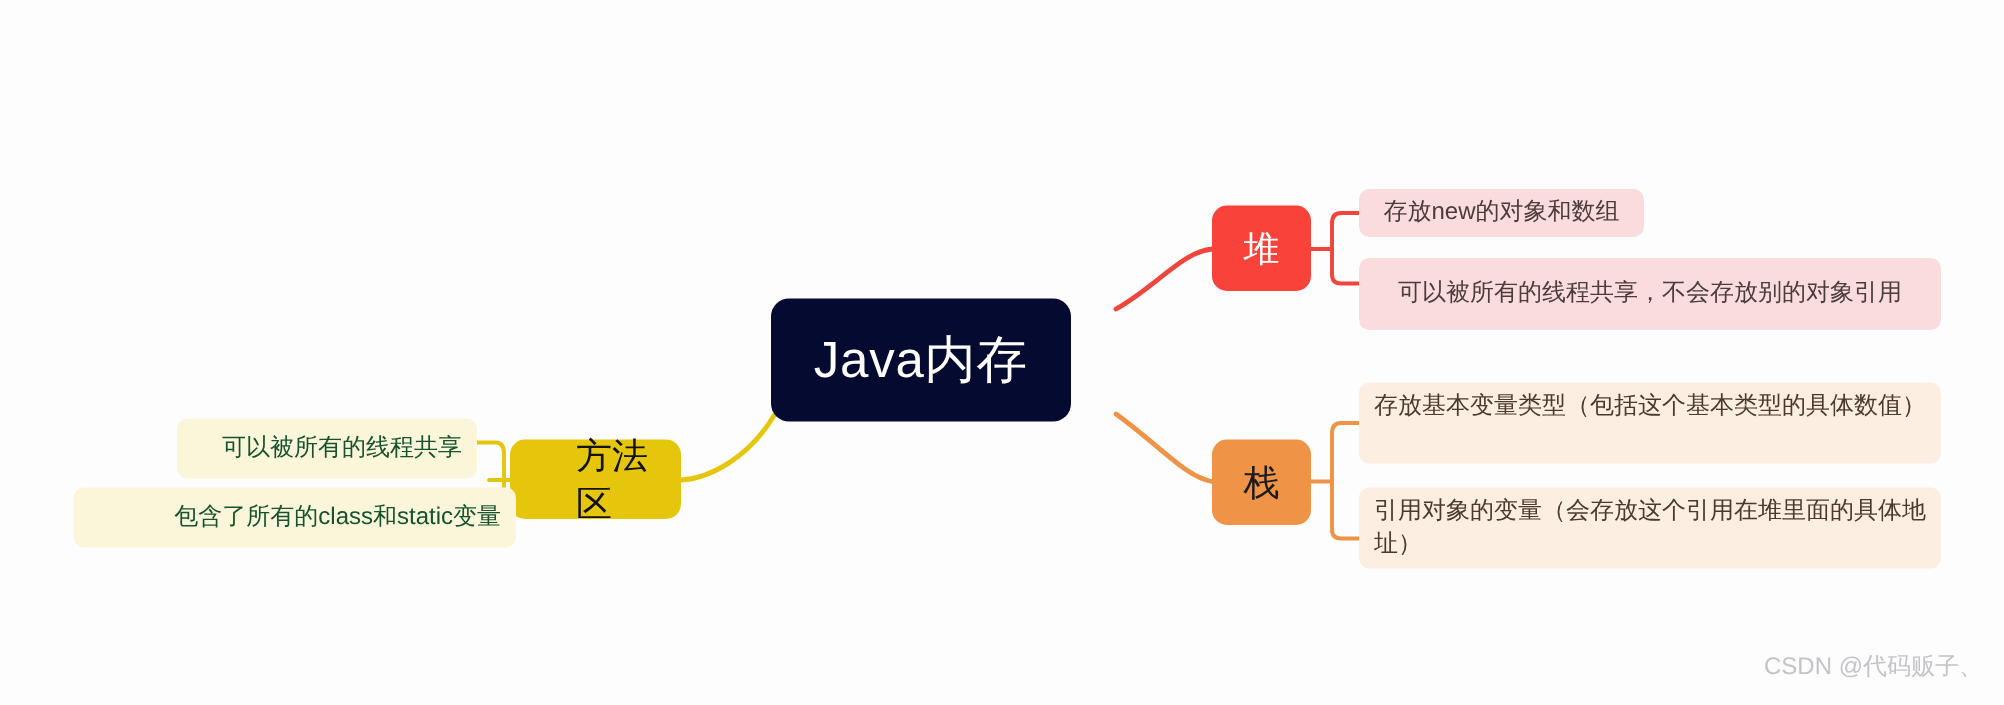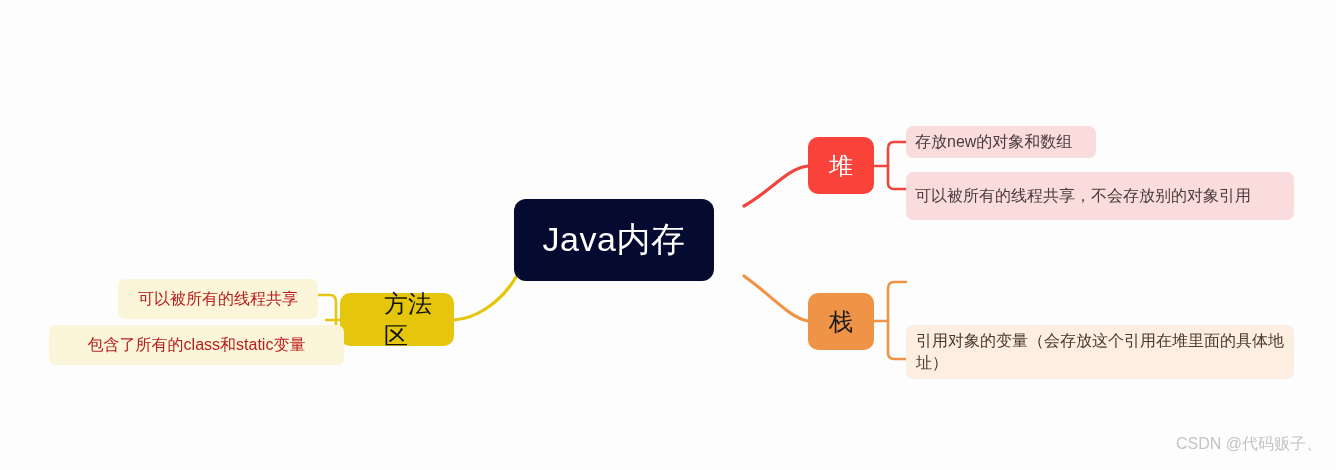--- a/index.html
+++ b/index.html
@@ -95,31 +95,32 @@
     font-size: 16px;
     color: #3f3a38;
     line-height: 22px;
     display: flex;
     align-items: center;
   }
   .leaf-pink {
     background: #fbdcdc;
     color: #4a3c3c;
     padding: 4px 9px;
+    justify-content: center;
   }
   .leaf-peach {
     background: #fceee0;
     color: #4a3a2c;
     padding: 5px 10px;
   }
   .leaf-lemon {
     background: #fbf6d9;
-    color: #b91c1c;
+    color: #14532d;
     padding: 20px 10px;
-    justify-content: center;
+    justify-content: flex-end;
     text-align: right;
   }
 
   .heap-leaf-1 { left: 906px; top: 126px; width: 190px; height: 32px; }
   .heap-leaf-2 { left: 906px; top: 172px; width: 388px; height: 48px; }
 
   .stack-leaf-1 { left: 906px; top: 255px; width: 388px; height: 54px; align-items: flex-start; }
   .stack-leaf-2 { left: 906px; top: 325px; width: 388px; height: 54px; align-items: flex-start; }
 
   .method-leaf-1 { left: 118px; top: 279px; width: 200px; height: 31px; }
@@ -168,20 +169,23 @@
   <div class="leaf leaf-pink heap-leaf-1">
     <span>存放new的对象和数组</span>
   </div>
   <div class="leaf leaf-pink heap-leaf-2">
     <span>可以被所有的线程共享，不会存放别的对象引用</span>
   </div>
 
   <div class="branch-node branch-stack">
     <span>栈</span>
   </div>
+  <div class="leaf leaf-peach stack-leaf-1">
+    <span>存放基本变量类型（包括这个基本类型的具体数值）</span>
+  </div>
   <div class="leaf leaf-peach stack-leaf-2">
     <span>引用对象的变量（会存放这个引用在堆里面的具体地址）</span>
   </div>
 
   <div class="branch-node branch-method">
     <span>方法区</span>
   </div>
   <div class="leaf leaf-lemon method-leaf-1">
     <span>可以被所有的线程共享</span>
   </div>

